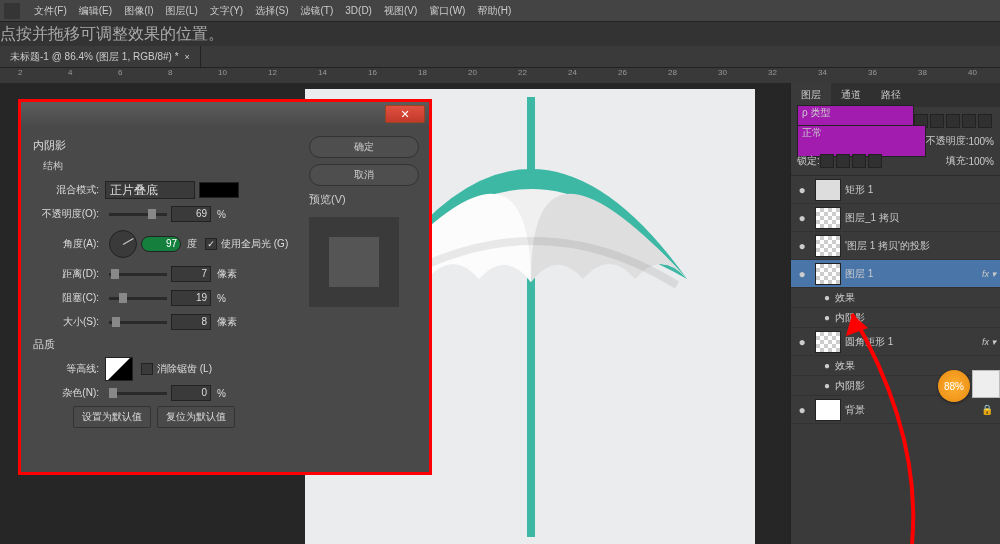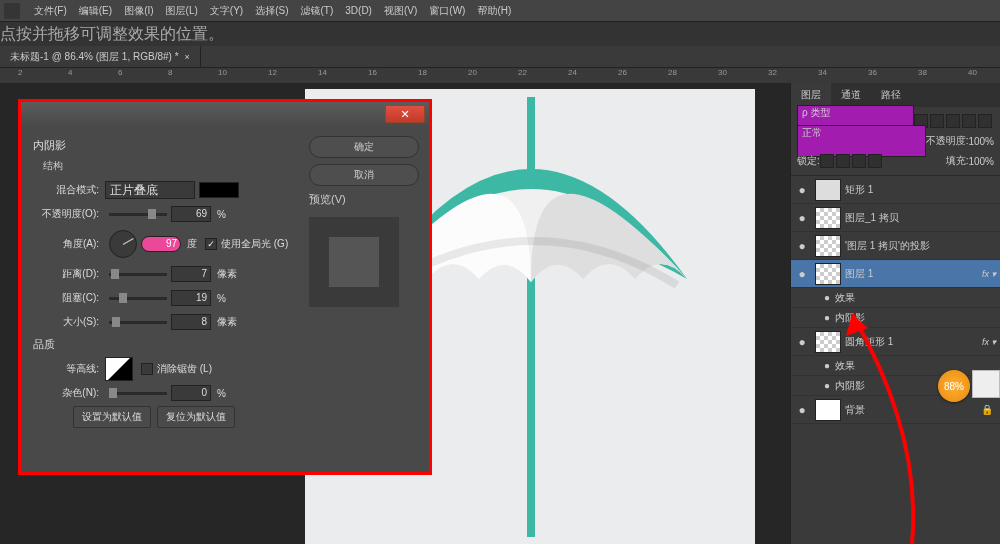--- a/index.html
+++ b/index.html
@@ -29,21 +29,21 @@
     .dlg-body { padding: 10px 12px; font-size: 10px; color: #ddd; position: relative; }
     .dlg-title { font-size: 11px; margin-bottom: 2px; }
     .section-title { font-size: 10px; margin: 6px 0 8px 10px; color: #ccc; }
     .row { display: flex; align-items: center; margin-bottom: 6px; height: 18px; }
     .row .lbl { width: 72px; text-align: right; padding-right: 6px; font-size: 10px; }
     .row .select { flex: 0 0 90px; height: 18px; background: #3a3a3a; border: 1px solid #222; padding: 0 4px; line-height: 16px; font-size: 12px; }
     .row .swatch { width: 40px; height: 16px; background: #000; margin-left: 4px; border: 1px solid #222; }
     .row .slider { flex: 0 0 58px; height: 3px; background: #2a2a2a; position: relative; margin: 0 4px; }
     .row .slider .thumb { position: absolute; width: 8px; height: 10px; background: #888; top: -4px; }
     .row .num { width: 40px; height: 16px; background: #3a3a3a; border: 1px solid #222; text-align: right; padding: 0 3px; line-height: 14px; font-size: 10px; }
-    .row .num.hl { background: #ec4899; color: #fff; border-radius: 8px; }
+    .row .num.hl { background: #15803d; color: #fff; border-radius: 8px; }
     .row .unit { margin-left: 6px; font-size: 10px; }
     .row .angle-dial { width: 28px; height: 28px; border: 1px solid #222; border-radius: 50%; background: #3a3a3a; margin: 0 4px; position: relative; }
     .row .angle-dial::after { content:''; position: absolute; left: 50%; top: 50%; width: 12px; height: 1px; background: #ccc; transform-origin: left; transform: rotate(-30deg); }
     .row .chk { width: 12px; height: 12px; border: 1px solid #222; background: #3a3a3a; margin-right: 4px; display: inline-flex; align-items: center; justify-content: center; font-size: 9px; color: #eee; }
     .row .chk.on::after { content: '✓'; }
     .contour { width: 28px; height: 24px; background: linear-gradient(135deg, #fff 48%, #000 52%); border: 1px solid #222; margin-right: 8px; }
     .btn-small { padding: 3px 8px; background: #4a4a4a; border: 1px solid #333; font-size: 10px; border-radius: 2px; cursor: pointer; margin-right: 6px; }
     
     .dlg-right { position: absolute; right: 10px; top: 34px; width: 110px; }
     .dlg-right .btn { display: block; width: 100%; height: 22px; background: #4e4e4e; border: 1px solid #333; border-radius: 11px; margin-bottom: 6px; text-align: center; line-height: 20px; font-size: 10px; cursor: pointer; }

